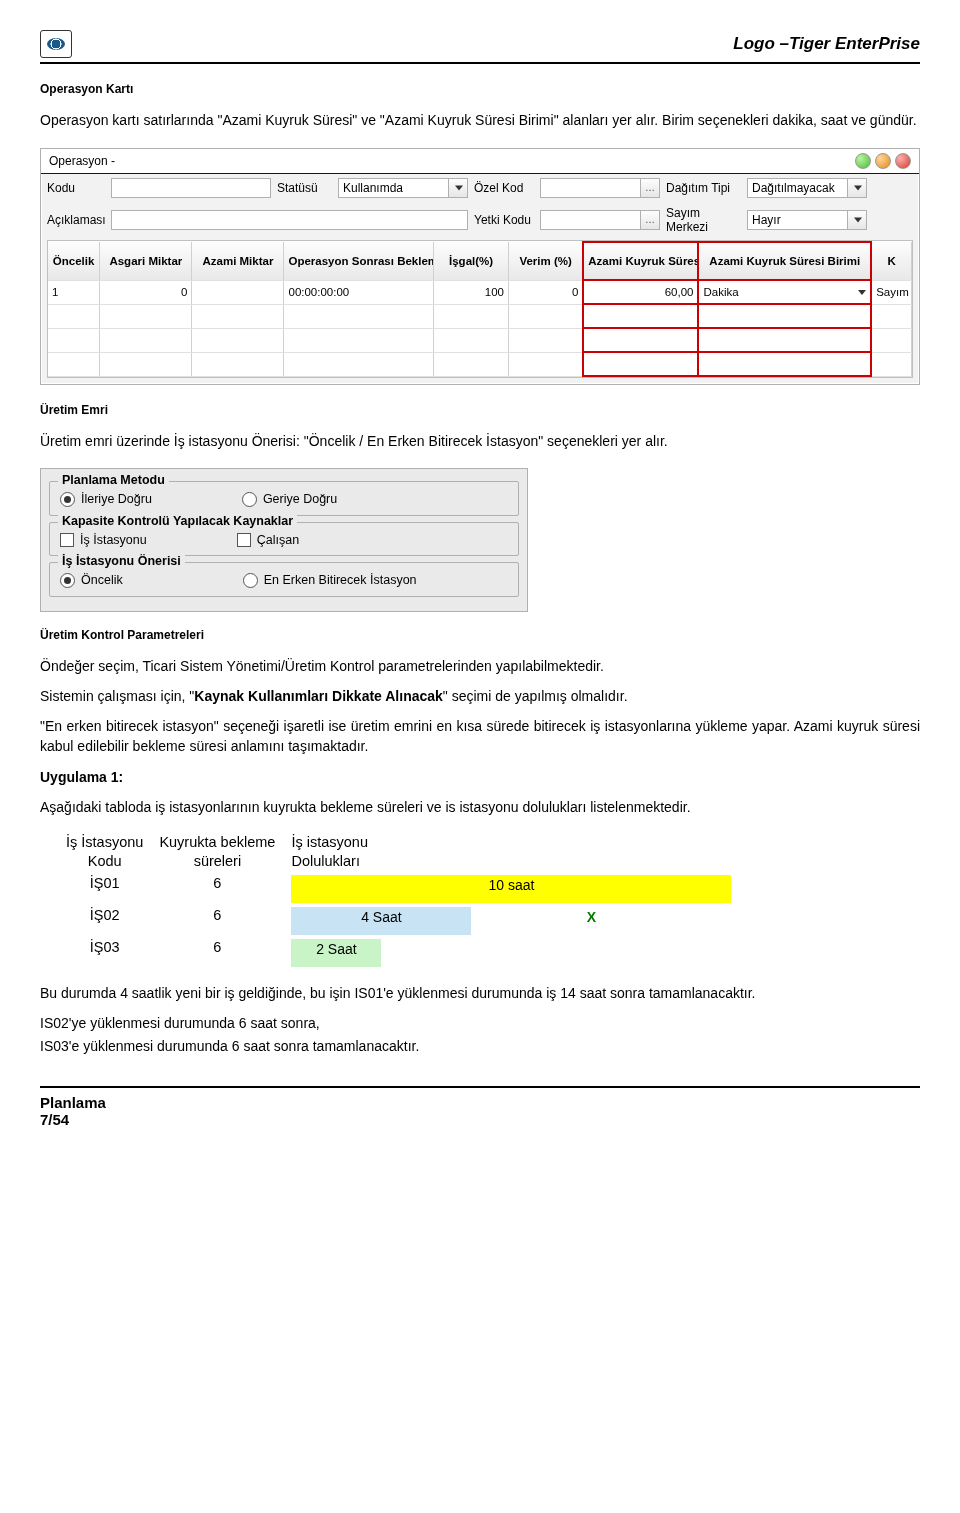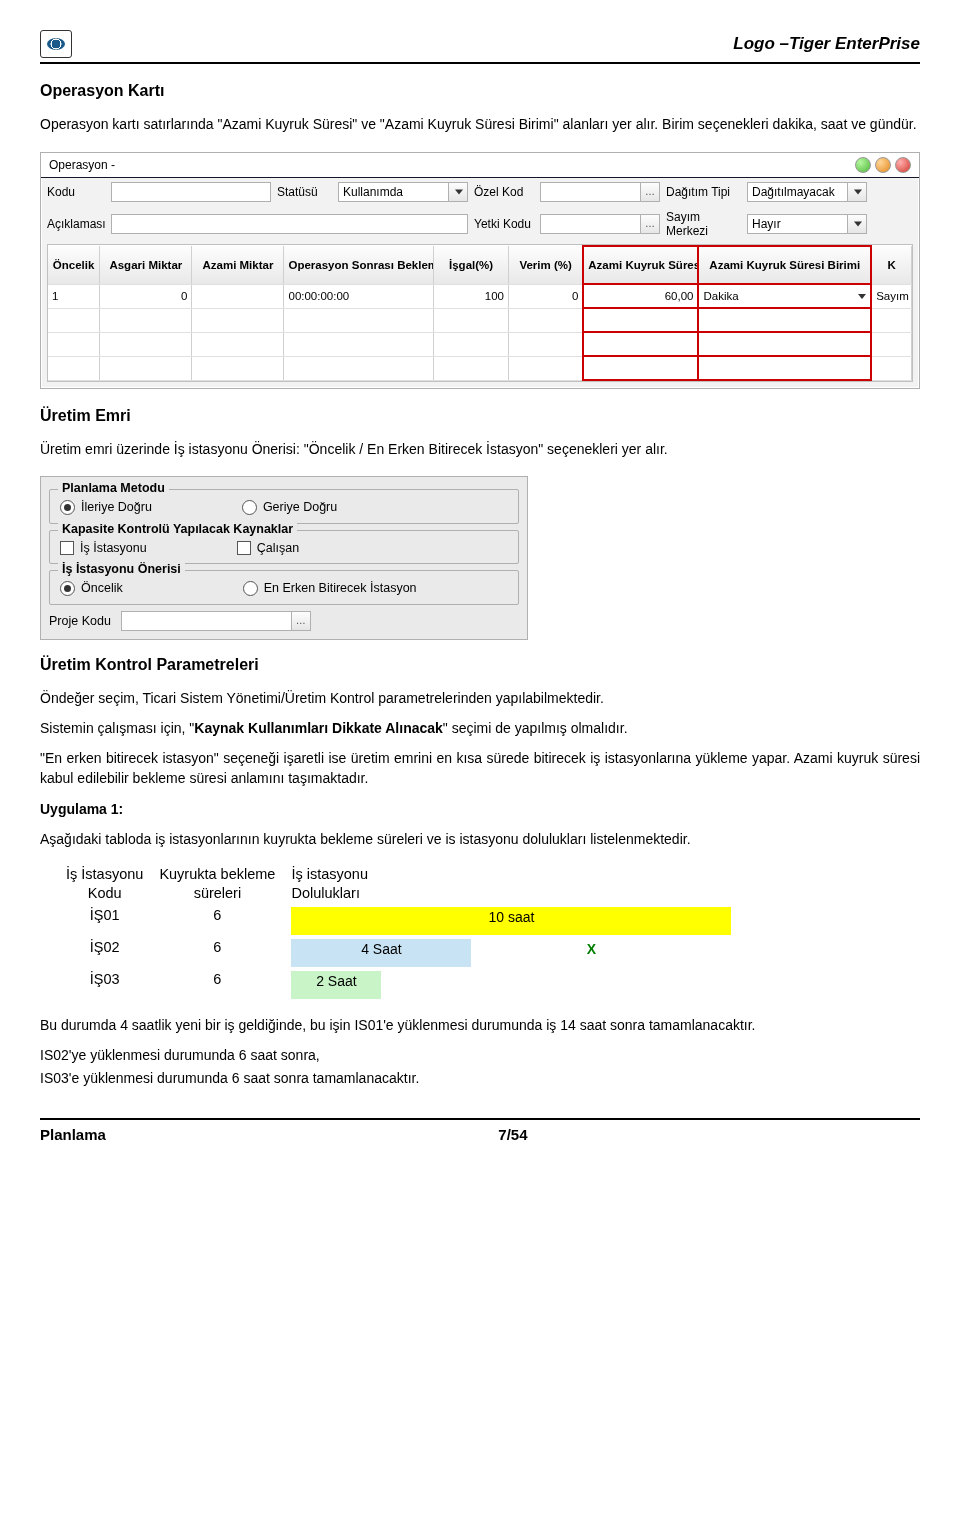--- a/index.html
+++ b/index.html
@@ -42,21 +42,21 @@
   hr.rule {
     border: none;
     border-top: 2px solid #000;
     margin: 4px 0 18px 0;
   }
   hr.rule.bottom {
     margin: 30px 0 6px 0;
   }
   .section-title {
     font-weight: bold;
-    font-size: 16px;
+    font-size: 12px;
     margin: 16px 0 14px 0;
   }
   p {
     margin: 10px 0;
     line-height: 1.45;
   }
   .bold { font-weight: bold; }
   .justify { text-align: justify; }
 
   
@@ -279,20 +279,21 @@
   .bar.yellow { background: #ffff00; width: 440px; }
   .bar.blue   { background: #c8e4f4; width: 180px; }
   .bar.green  { background: #c8f4c8; width: 90px; }
   .bar.x { width: 240px; color: #007e00; font-weight: bold; }
   .foot {
     display: flex;
     justify-content: space-between;
     font-weight: bold;
     font-size: 15px;
     margin-top: 6px;
+    flex-direction: column;
   }
 </style>
 </head>
 <body>
 
 <div class="header-row">
   <div class="logo-box">
       <div class="logo-eye"></div>
     </div>
   <div class="brand">Logo –Tiger EnterPrise</div>
@@ -458,24 +459,20 @@
       <label class="radio">
           <span class="r on"></span>
           <span>Öncelik</span>
         </label>
       <label class="radio">
           <span class="r"></span>
           <span>En Erken Bitirecek İstasyon</span>
         </label>
     </div>
   </div>
-  <div class="kv">
-    <span>Proje Kodu</span>
-    <span class="txt dotbtn"></span>
-  </div>
 </div>
 
 <div class="section-title">Üretim Kontrol Parametreleri</div>
 <p>Öndeğer seçim, Ticari Sistem Yönetimi/Üretim Kontrol parametrelerinden yapılabilmektedir.</p>
 <p>
   <span>Sistemin çalışması için, "</span><span class="bold">Kaynak Kullanımları Dikkate Alınacak</span><span>" seçimi de yapılmış olmalıdır.</span>
 </p>
 <p class="justify">"En erken bitirecek istasyon" seçeneği işaretli ise üretim emrini en kısa sürede bitirecek iş istasyonlarına yükleme yapar. Azami kuyruk süresi kabul edilebilir bekleme süresi anlamını taşımaktadır.</p>
 <p class="bold">Uygulama 1:</p>
 <p>Aşağıdaki tabloda iş istasyonlarının kuyrukta bekleme süreleri ve is istasyonu dolulukları listelenmektedir.</p>

